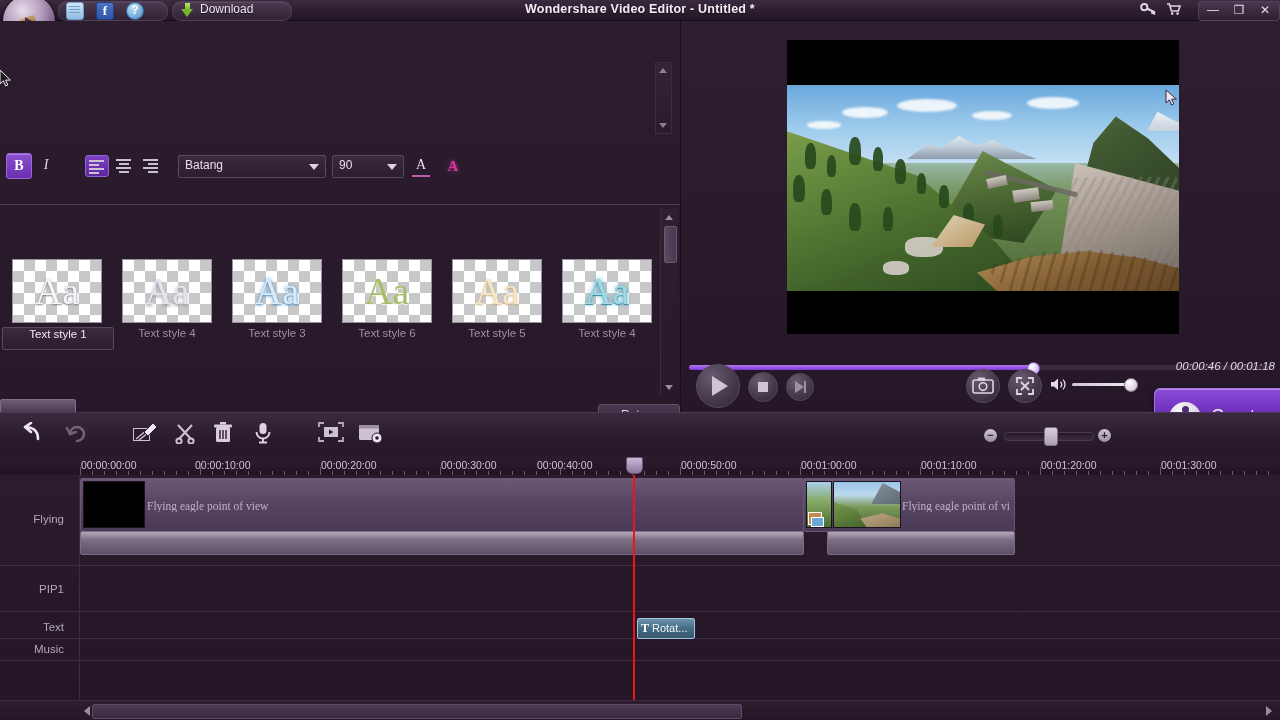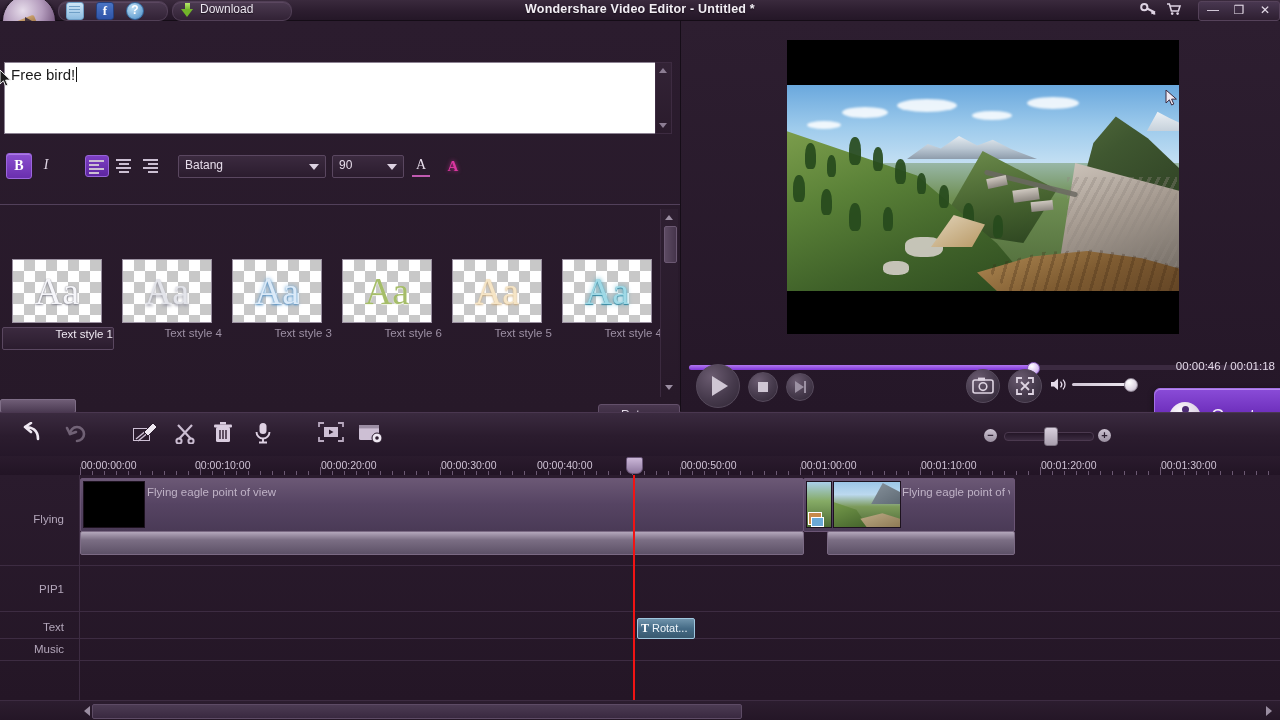--- a/index.html
+++ b/index.html
@@ -122,21 +122,21 @@
   .styles{position:absolute;left:0;top:190px;width:660px;height:150px;}
   .stitem{position:absolute;top:0;width:110px;}
   .stthumb{position:absolute;left:0;top:48px;width:88px;height:62px;
     background-image:
       linear-gradient(45deg,#c8c8c8 25%,transparent 25%,transparent 75%,#c8c8c8 75%),
       linear-gradient(45deg,#c8c8c8 25%,#ffffff 25%,#ffffff 75%,#c8c8c8 75%);
     background-size:22px 22px;background-position:0 0,11px 11px;
     border:1px solid #9a90a0;}
   .staa{position:absolute;left:0;top:0;width:88px;height:62px;line-height:62px;
     text-align:center;font-size:38px;font-family:"Liberation Serif",serif;}
-  .stlabel{position:absolute;left:-10px;top:116px;width:110px;text-align:right;
+  .stlabel{position:absolute;left:-10px;top:116px;width:110px;text-align:center;
     font-size:11.5px;color:#9d90a4;}
   .stlabel.sel{color:#efe9f2;}
 
   .scrollV{position:absolute;left:660px;top:188px;width:17px;height:188px;
     background:linear-gradient(180deg,#2e1f31 0%,#271929 100%);border-left:1px solid #3b2a3f;}
   .scrollV .thumb{position:absolute;left:3px;top:17px;width:11px;height:35px;
     background:linear-gradient(90deg,#5c4a62 0%,#46354c 100%);border:1px solid #6b5872;border-radius:2px;}
   .scrollV .arw{position:absolute;left:4px;width:0;height:0;
     border-left:4.5px solid transparent;border-right:4.5px solid transparent;}
   .scrollV .up{top:6px;border-bottom:5px solid #9b8ea2;}
@@ -209,21 +209,21 @@
 
   .seekwrap{position:absolute;left:8px;top:340px;width:583px;height:14px;}
   .seektrack{position:absolute;left:0;top:4px;width:583px;height:5px;
     background:#3b2a40;border-radius:3px;}
   .seekfill{position:absolute;left:0;top:4px;width:345px;height:5px;
     background:linear-gradient(180deg,#b178f0 0%,#8038d8 100%);border-radius:3px;}
   .seekknob{position:absolute;left:338px;top:1px;width:11px;height:11px;border-radius:50%;
     background:radial-gradient(circle at 35% 30%,#fff 0%,#d9c0f2 60%,#a87bdc 100%);
     border:1px solid #8b5fc2;}
   .tcodes{position:absolute;left:1160px;top:360px;width:115px;text-align:right;
-    font-size:11.5px;color:#e1d7e6;}
+    font-size:11.5px;color:#e1d7e6;font-style:italic;}
   .pbtn{position:absolute;border-radius:50%;
     background:radial-gradient(circle at 35% 28%,#6a5b70 0%,#463a4c 55%,#2f2534 100%);
     border:1px solid #564a5c;}
   .play-b{left:696px;top:364px;width:42px;height:42px;}
   .stop-b{left:748px;top:372px;width:28px;height:28px;}
   .step-b{left:786px;top:373px;width:26px;height:26px;}
   .tri{position:absolute;width:0;height:0;border-style:solid;}
   .cam-b{left:966px;top:369px;width:32px;height:32px;}
   .full-b{left:1008px;top:369px;width:32px;height:32px;}
   .volwrap{position:absolute;left:1050px;top:376px;width:90px;height:18px;}
@@ -261,22 +261,22 @@
     border-bottom:1px solid #4b3850;}
   .rlabel{position:absolute;top:3px;font-size:10.5px;color:#cfc3d5;white-space:nowrap;}
   .rtick{position:absolute;bottom:0;width:1px;background:#6b5872;}
   .tracks{position:absolute;left:0;top:475px;width:1280px;height:225px;
     background:linear-gradient(180deg,#2a1b2d 0%,#241626 100%);}
   .trklabel{position:absolute;left:0;width:64px;text-align:right;font-size:11.5px;color:#b3a6ba;}
   .trksep{position:absolute;left:0;width:1280px;height:1px;background:#3d2c42;}
   .vline{position:absolute;left:79px;top:0;width:1px;height:225px;background:#3d2c42;}
   .clip{position:absolute;border:1px solid #6b5575;border-radius:2px;
     background:linear-gradient(180deg,#6b5875 0%,#564463 48%,#4a3a56 100%);}
-  .clipname{position:absolute;top:7px;font-size:11.5px;color:#bfb2c6;white-space:nowrap;
-    overflow:hidden;}
+  .clipname{position:absolute;top:21px;font-size:11.5px;color:#bfb2c6;white-space:nowrap;
+    overflow:hidden;font-family:Liberation Serif, serif;}
   .thumbimg{position:absolute;top:2px;border:1px solid #1d121f;background:#000;overflow:hidden;}
   .audiostrip{position:absolute;border:1px solid #7b6a84;border-radius:2px;
     background:linear-gradient(180deg,#b3a7bb 0%,#7b6e84 36%,#5d5167 100%);}
   .textclip{position:absolute;border:1px solid #9fc6de;border-radius:2px;
     background:linear-gradient(180deg,#6f93ab 0%,#456b86 50%,#39596f 100%);}
   .textclip .tt{position:absolute;left:3px;top:2px;font-size:12px;font-weight:bold;color:#fff;
     font-family:"Liberation Serif",serif;}
   .textclip .tl{position:absolute;left:14px;top:3px;font-size:11px;color:#f0f6fa;}
   .playhead{position:absolute;left:633px;top:475px;width:2px;height:228px;background:#f01414;}
   .phmark{position:absolute;left:626px;top:457px;width:15px;height:15px;
@@ -329,25 +329,20 @@
     </div>
     <div class="winbtns">
       <div class="wb wb1">—</div>
       <div class="wb wb2">❐</div>
       <div class="wb wb3">✕</div>
     </div>
   </div>
 
   <div class="leftpanel">
 
-    <div class="textbox">
-      <div class="val">
-        <span>Free bird!</span><span class="caret"></span>
-      </div>
-    </div>
     <div class="tb-scroll">
       <div class="arw up"></div>
       <div class="arw dn"></div>
     </div>
 
     <div class="fmtbar">
       <div class="fbtn bold-b on">B</div>
       <div class="fbtn ital-i">I</div>
 
       <div class="alignbtn al1 on">

